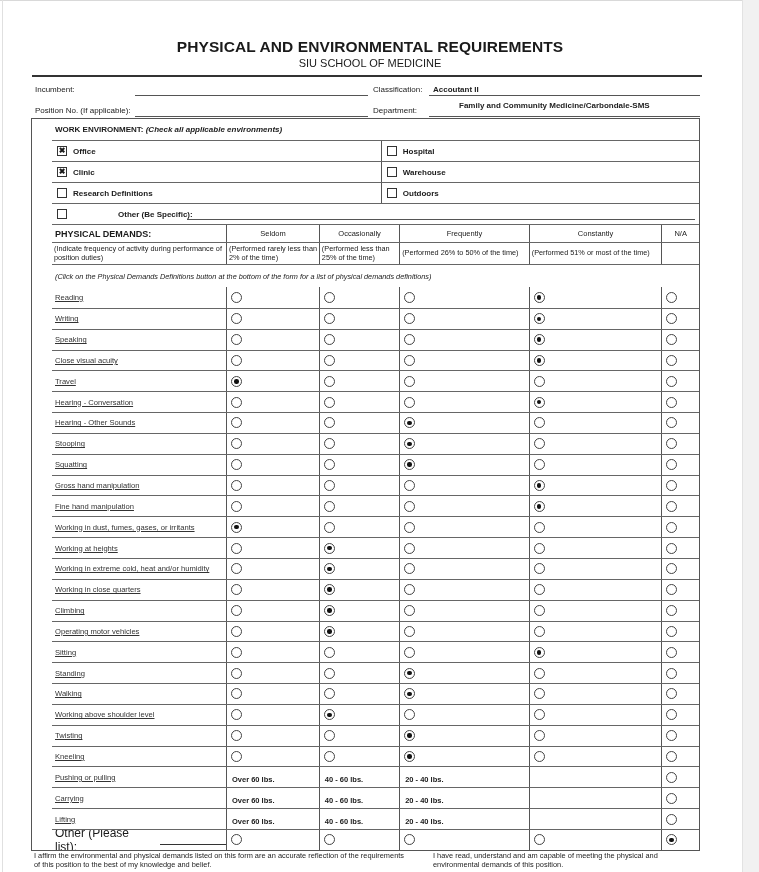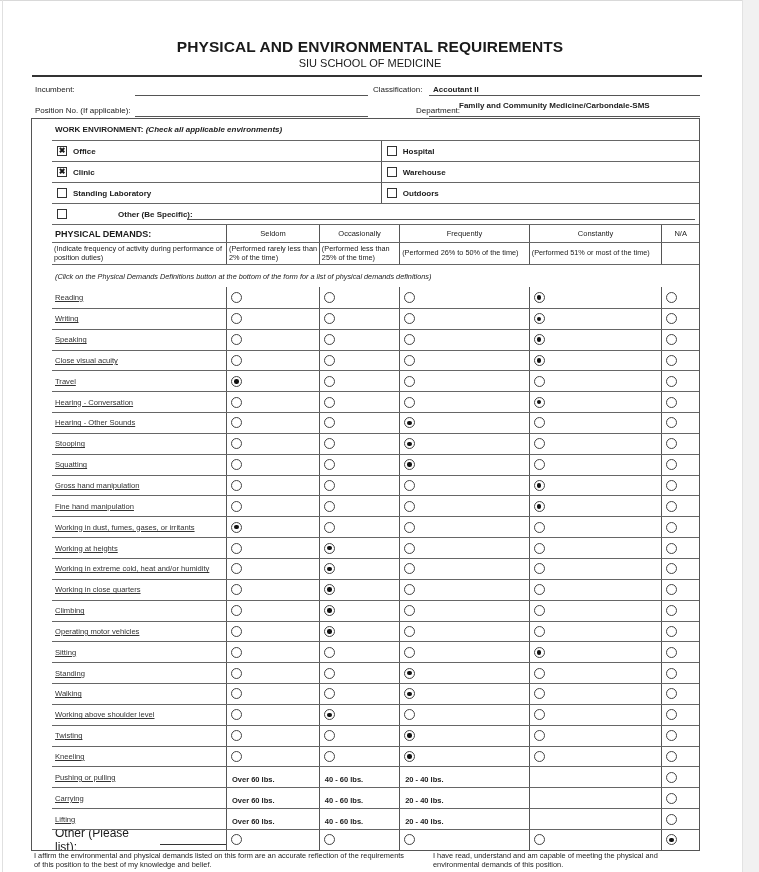--- a/index.html
+++ b/index.html
@@ -68,21 +68,21 @@
 <div class="meta-value" style="left:138px; top:85px;"></div>
 
 <div class="meta-label" style="left:373px; top:85px;">Classification:</div>
 <div class="meta-line" style="left:429px; top:95px; width:271px;"></div>
 <div class="meta-value" style="left:433px; top:85px;">Accoutant II</div>
 
 <div class="meta-label" style="left:35px; top:106px;">Position No. (If applicable):</div>
 <div class="meta-line" style="left:135px; top:116px; width:233px;"></div>
 <div class="meta-value" style="left:138px; top:106px;"></div>
 
-<div class="meta-label" style="left:373px; top:106px;margin-left:43px;">Department:</div>
+<div class="meta-label" style="left:373px; top:106px;">Department:</div>
 <div class="meta-line" style="left:429px; top:116px; width:271px;"></div>
 <div class="meta-value" style="left:433px; top:101px;padding-left:26px;">Family and Community Medicine/Carbondale-SMS</div>
 
 <div class="form">
 
   <div class="row env-head">
     <div class="cell" style="width:100%; font-weight:bold;">
       <span>WORK ENVIRONMENT:</span>&nbsp;<em>(Check all applicable environments)</em>
     </div>
   </div>
@@ -102,21 +102,21 @@
       <span class="env-label">Clinic</span>
     </div>
     <div class="cell" style="width:329px;">
       <span class="chk"></span>
       <span class="env-label">Warehouse</span>
     </div>
   </div>
   <div class="row env-row">
     <div class="cell" style="width:340px;">
       <span class="chk"></span>
-      <span class="env-label">Standing Laboratory</span>
+      <span class="env-label">Research Definitions</span>
     </div>
     <div class="cell" style="width:329px;">
       <span class="chk"></span>
       <span class="env-label">Outdoors</span>
     </div>
   </div>
   <div class="row env-row">
     <div class="cell" style="width:100%; position:relative;gap:45px;">
       <span class="chk"></span>
       <span class="env-label">Other (Be Specific):</span>

